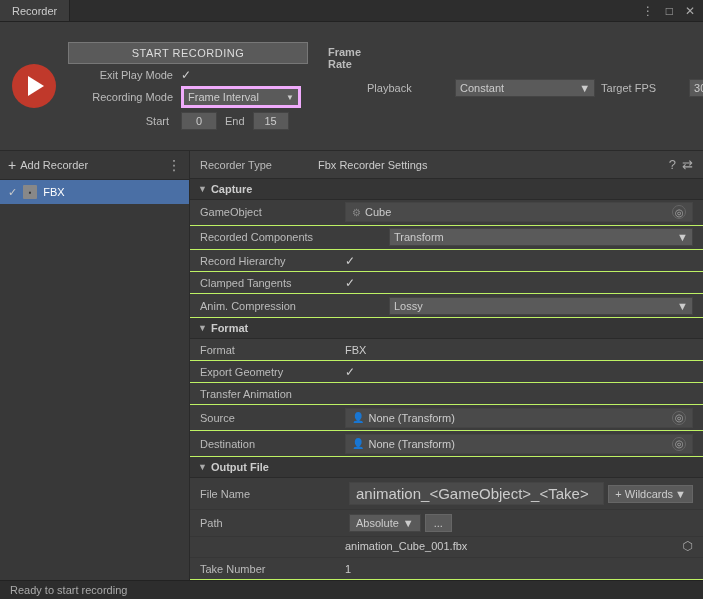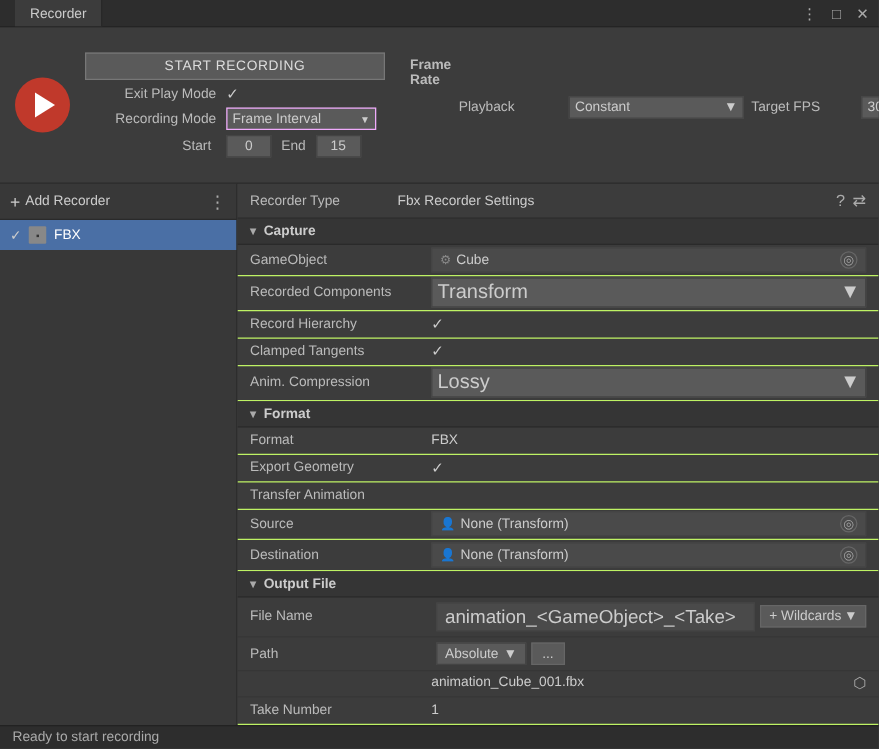--- a/index.html
+++ b/index.html
@@ -13,21 +13,20 @@
       overflow: hidden;
     }
 
     
     .tab-bar {
       background: #2d2d2d;
       display: flex;
       align-items: stretch;
       height: 22px;
       border-bottom: 1px solid #222;
-      padding-left: 12px;
     }
     .tab {
       background: #3c3c3c;
       color: #ccc;
       padding: 0 12px;
       display: flex;
       align-items: center;
       font-size: 11px;
       border-right: 1px solid #222;
       cursor: pointer;
@@ -116,21 +115,21 @@
     }
     .ctrl-label {
       color: #bbb;
       width: 105px;
       text-align: right;
       font-size: 11px;
     }
 
     .dropdown-field {
       background: #5a5a5a;
-      border: 1px solid #f0abfc;
+      border: 3px solid #f0abfc;
       color: #ccc;
       padding: 2px 4px;
       font-size: 11px;
       display: flex;
       align-items: center;
       justify-content: space-between;
       cursor: pointer;
       width: 120px;
       text-align: right;
     }
@@ -358,26 +357,27 @@
       color: #aaa;
       font-size: 10px;
       background: #4a4a4a;
     }
 
     .prop-dropdown {
       background: #5a5a5a;
       border: 1px solid #444;
       color: #ccc;
       padding: 2px 4px;
-      font-size: 16px;
+      font-size: 11px;
       display: flex;
       align-items: center;
       justify-content: space-between;
       cursor: pointer;
       width: 100%;
+      margin-left: 44px;
     }
 
     
     .file-name-row {
       display: flex;
       align-items: center;
       padding: 4px 10px;
       gap: 4px;
       border-bottom: 1px solid #363636;
     }

